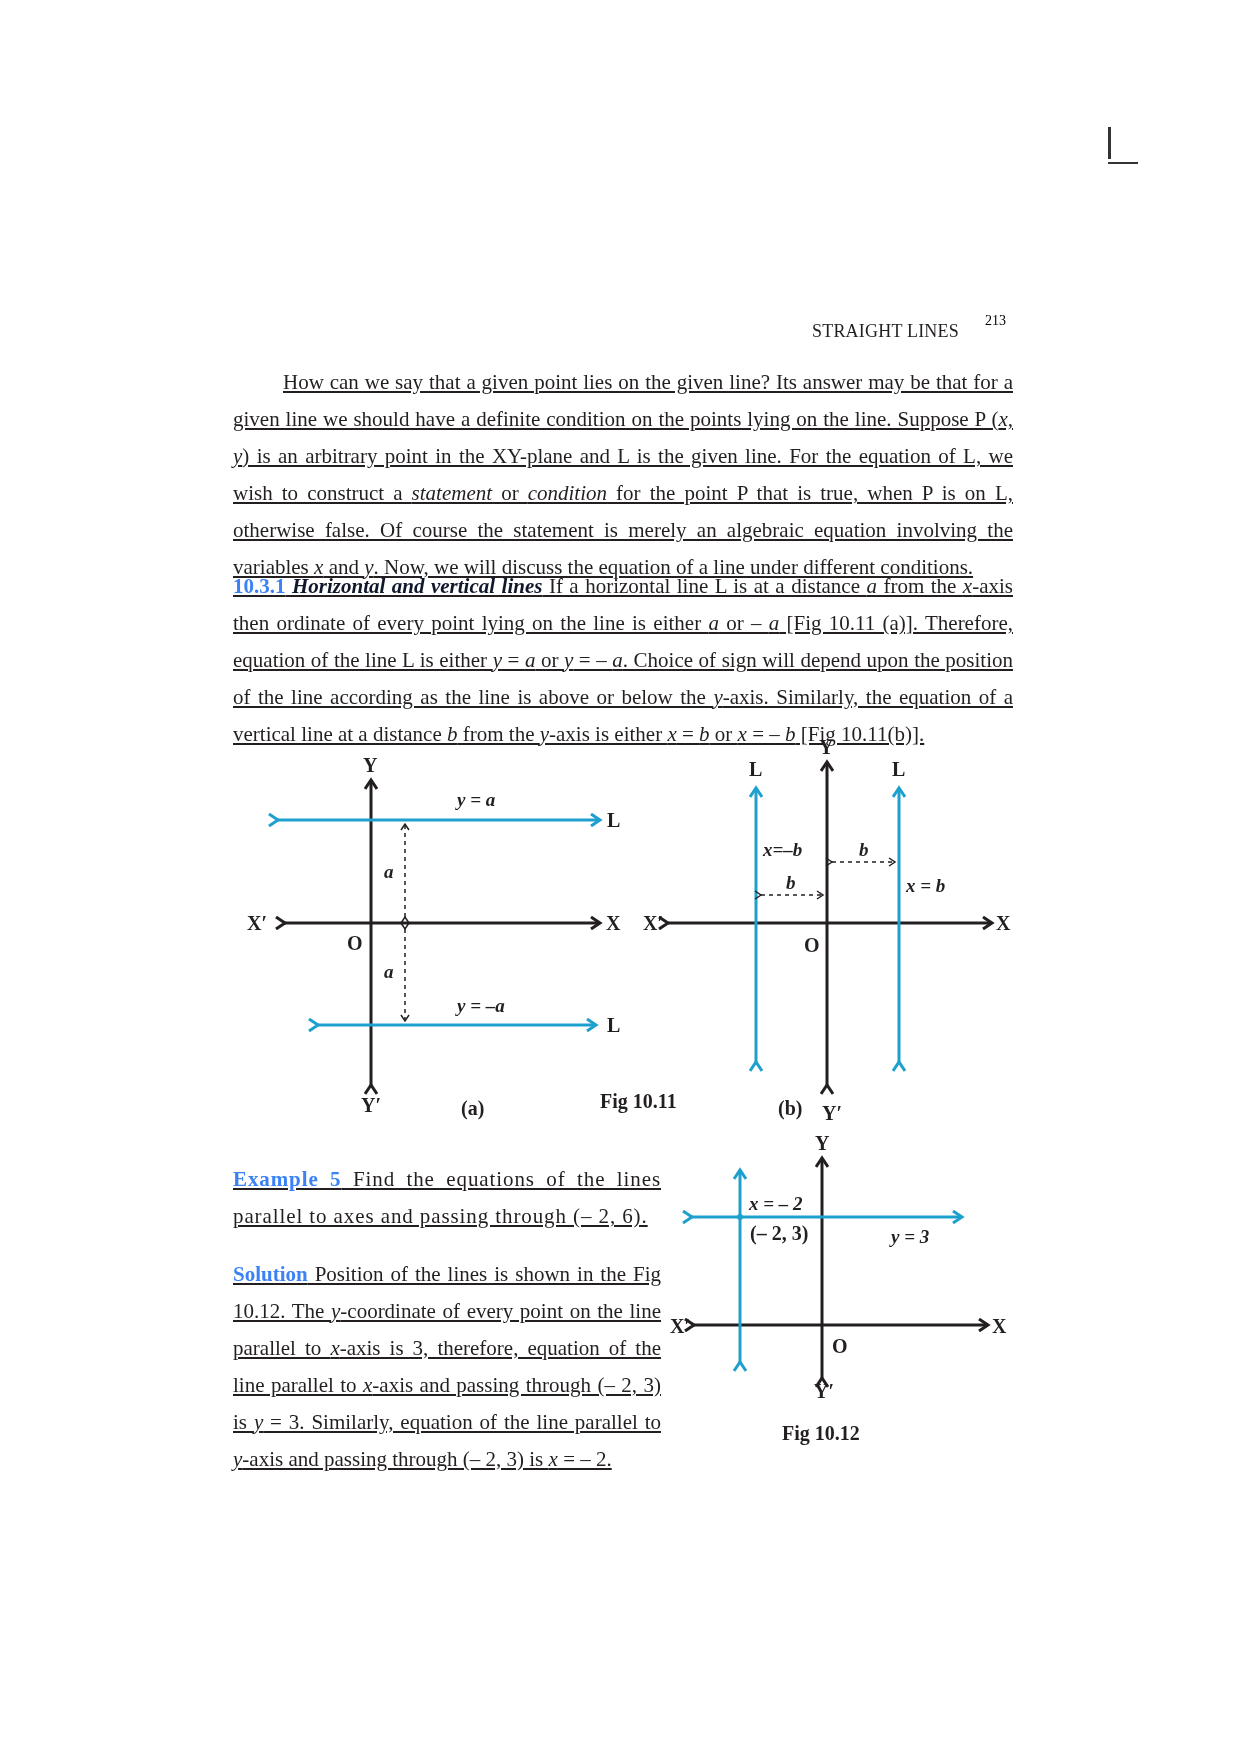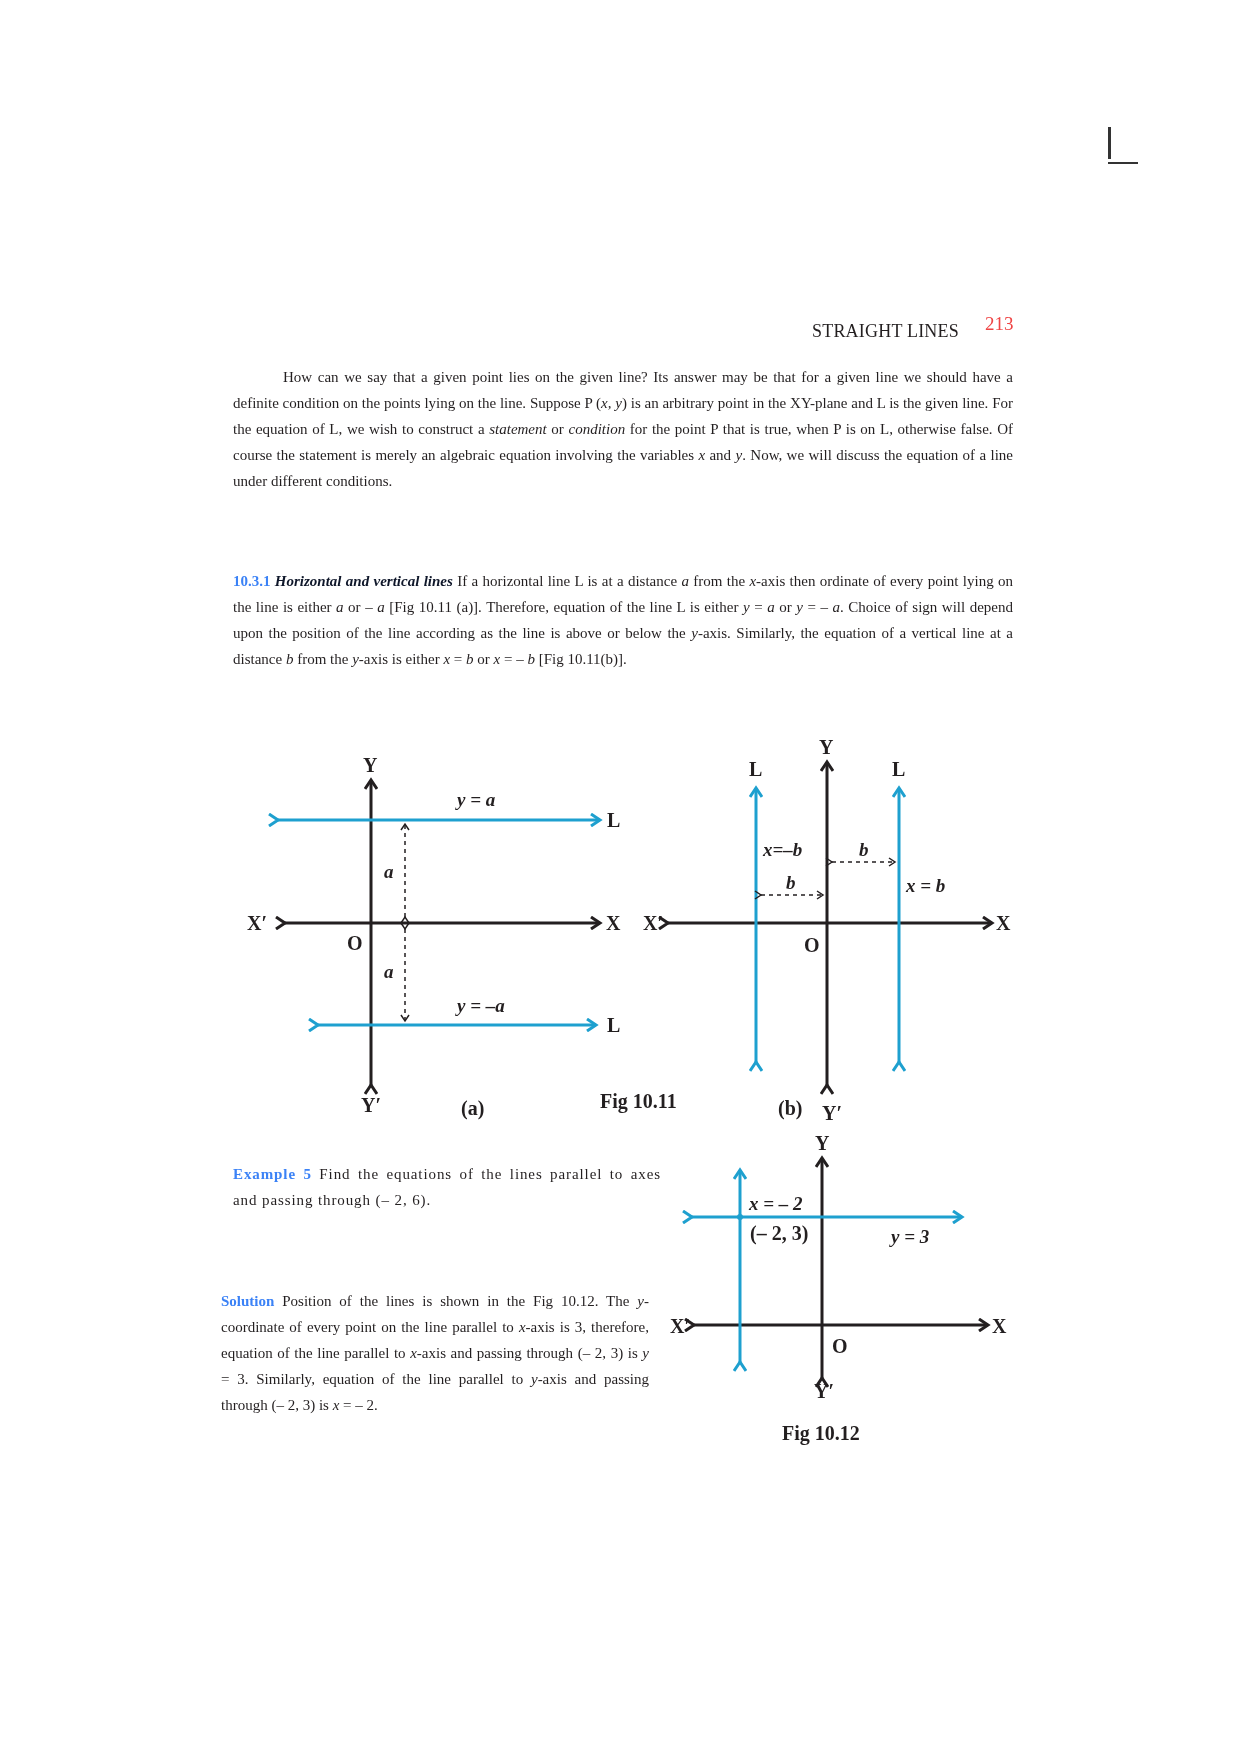--- a/index.html
+++ b/index.html
@@ -1,27 +1,27 @@
 <!DOCTYPE html>
 <html><head>
 <meta charset="utf-8">
 <style>
   html, body { margin: 0; padding: 0; background: #ffffff; }
   body { width: 1240px; height: 1755px; position: relative; overflow: hidden;
          font-family: "Liberation Serif", "DejaVu Serif", serif; color: #231f20; }
   .crop-v { position: absolute; left: 1108px; top: 127px; width: 3px; height: 32px; background: #333; }
   .crop-h { position: absolute; left: 1108px; top: 162px; width: 30px; height: 2px; background: #333; }
   .running-head { position: absolute; top: 321px; left: 812px; font-size: 18px; letter-spacing: 0.2px; color: #231f20; }
-  .page-num { position: absolute; top: 313px; left: 985px; font-size: 19px; color: #ef4444; }
-  .para { position: absolute; font-size: 15px; line-height: 26px; text-align: justify; }
+  .page-num { position: absolute; top: 313px; left: 985px; font-size: 14px; color: #000000; }
+  .para { position: absolute; font-size: 21px; line-height: 37px; text-align: justify; text-decoration: underline; }
   .para p { margin: 0; }
   .p1 { left: 233px; top: 364px; width: 780px; text-indent: 50px; }
   .p2 { left: 233px; top: 568px; width: 780px; }
   .ex { left: 233px; top: 1161px; width: 428px; letter-spacing: 0.9px; }
-  .sol { left: 221px; top: 1256px; width: 428px; margin-top: 32px; }
+  .sol { left: 233px; top: 1256px; width: 428px; }
   .blue { color: #3b82f6; font-weight: bold; }
   .blue-it { color: #0f172a; font-weight: bold; font-style: italic; }
   i { font-style: italic; }
   svg { position: absolute; overflow: visible; }
   svg text { font-family: "Liberation Serif", "DejaVu Serif", serif; fill: #231f20; }
   .lbl { font-weight: bold; font-size: 20px; }
   .lbl-it { font-style: italic; font-weight: bold; font-size: 19px; }
 </style>
 </head>
 <body>

